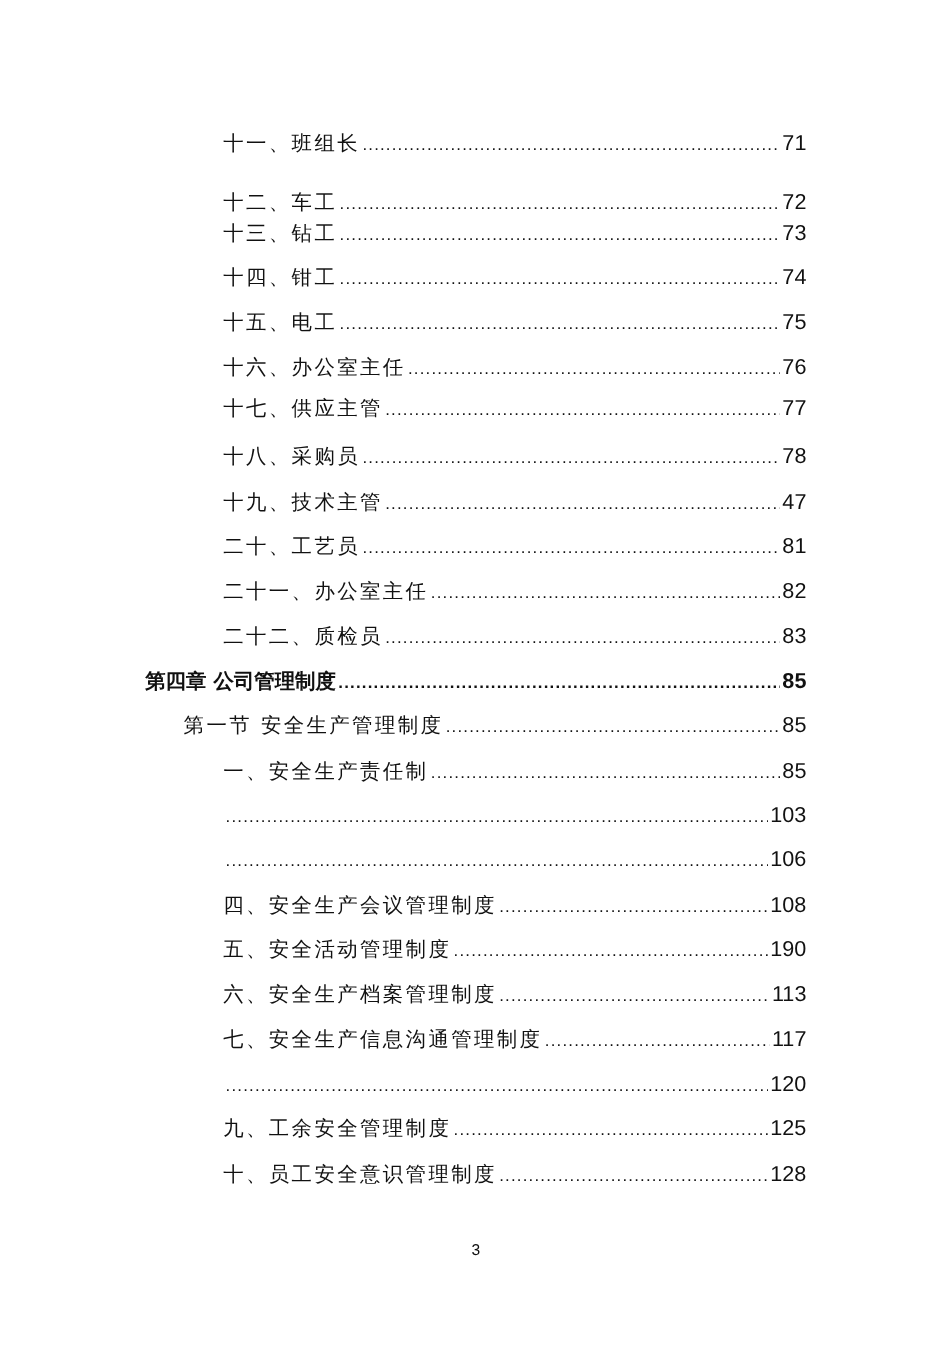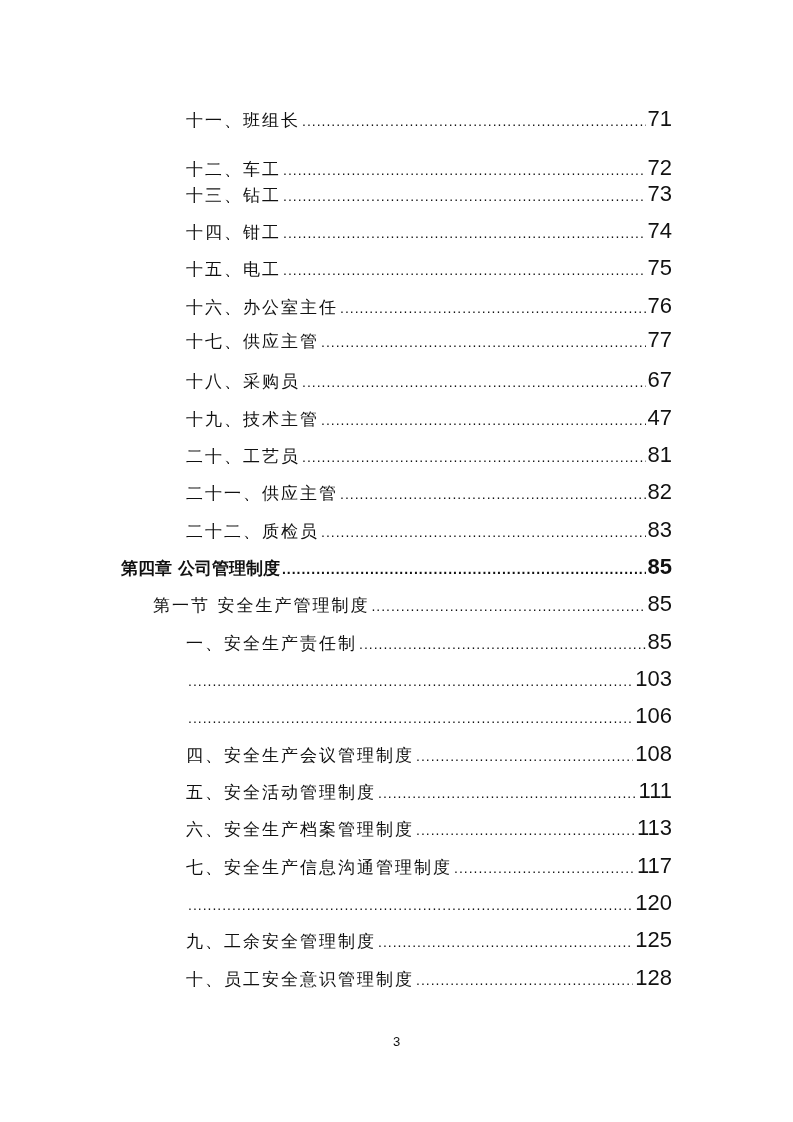--- a/index.html
+++ b/index.html
@@ -5,21 +5,21 @@
   html, body { margin: 0; padding: 0; background: #ffffff; }
   body { width: 793px; height: 1122px; position: relative; overflow: hidden;
          font-family: "DejaVu Sans", "Liberation Sans", sans-serif; color: #111; }
   .toc { position: absolute; left: 0; top: 0; width: 793px; }
   .row { position: absolute; display: flex; align-items: baseline; height: 30px;
          font-size: 17px; line-height: 30px; right: 121px; justify-content: flex-end; }
   .row .label { white-space: nowrap; letter-spacing: 2px; }
   .row .dots { flex: 1; overflow: hidden; white-space: nowrap; margin: 0 2px;
                font-family: "Liberation Sans", sans-serif; font-size: 14px; letter-spacing: 1px; }
   .row .dots::after { content: "........................................................................................................................................................................................................"; }
-  .row .page { white-space: nowrap; font-family: "Liberation Sans", sans-serif; font-size: 22px; }
+  .row .page { white-space: nowrap; font-family: "Liberation Sans", sans-serif; font-size: 18px; }
   .lvl-chapter { left: 121px; font-weight: bold; }
   .lvl-chapter .label { letter-spacing: 0px; }
   .lvl-section { left: 153px; }
   .lvl-item { left: 186px; }
   .footer-page { position: absolute; left: 0; width: 793px; top: 1034px; text-align: center;
                  font-family: "Liberation Sans", sans-serif; font-size: 13px; }
 </style>
 </head>
 <body>
 
@@ -55,34 +55,34 @@
     <span class="page">76</span>
   </div>
   <div class="row lvl-item" style="top:325px">
     <span class="label">十七、供应主管</span>
     <span class="dots"></span>
     <span class="page">77</span>
   </div>
   <div class="row lvl-item" style="top:365px">
     <span class="label">十八、采购员</span>
     <span class="dots"></span>
-    <span class="page">67</span>
+    <span class="page">78</span>
   </div>
   <div class="row lvl-item" style="top:403px">
     <span class="label">十九、技术主管</span>
     <span class="dots"></span>
     <span class="page">47</span>
   </div>
   <div class="row lvl-item" style="top:440px">
     <span class="label">二十、工艺员</span>
     <span class="dots"></span>
     <span class="page">81</span>
   </div>
   <div class="row lvl-item" style="top:477px">
-    <span class="label">二十一、供应主管</span>
+    <span class="label">二十一、办公室主任</span>
     <span class="dots"></span>
     <span class="page">82</span>
   </div>
   <div class="row lvl-item" style="top:515px">
     <span class="label">二十二、质检员</span>
     <span class="dots"></span>
     <span class="page">83</span>
   </div>
   <div class="row lvl-chapter" style="top:552px">
     <span class="label">第四章  公司管理制度</span>
@@ -108,21 +108,21 @@
     <span class="page">106</span>
   </div>
   <div class="row lvl-item" style="top:739px">
     <span class="label">四、安全生产会议管理制度</span>
     <span class="dots"></span>
     <span class="page">108</span>
   </div>
   <div class="row lvl-item" style="top:776px">
     <span class="label">五、安全活动管理制度</span>
     <span class="dots"></span>
-    <span class="page">111</span>
+    <span class="page">190</span>
   </div>
   <div class="row lvl-item" style="top:813px">
     <span class="label">六、安全生产档案管理制度</span>
     <span class="dots"></span>
     <span class="page">113</span>
   </div>
   <div class="row lvl-item" style="top:851px">
     <span class="label">七、安全生产信息沟通管理制度</span>
     <span class="dots"></span>
     <span class="page">117</span>

